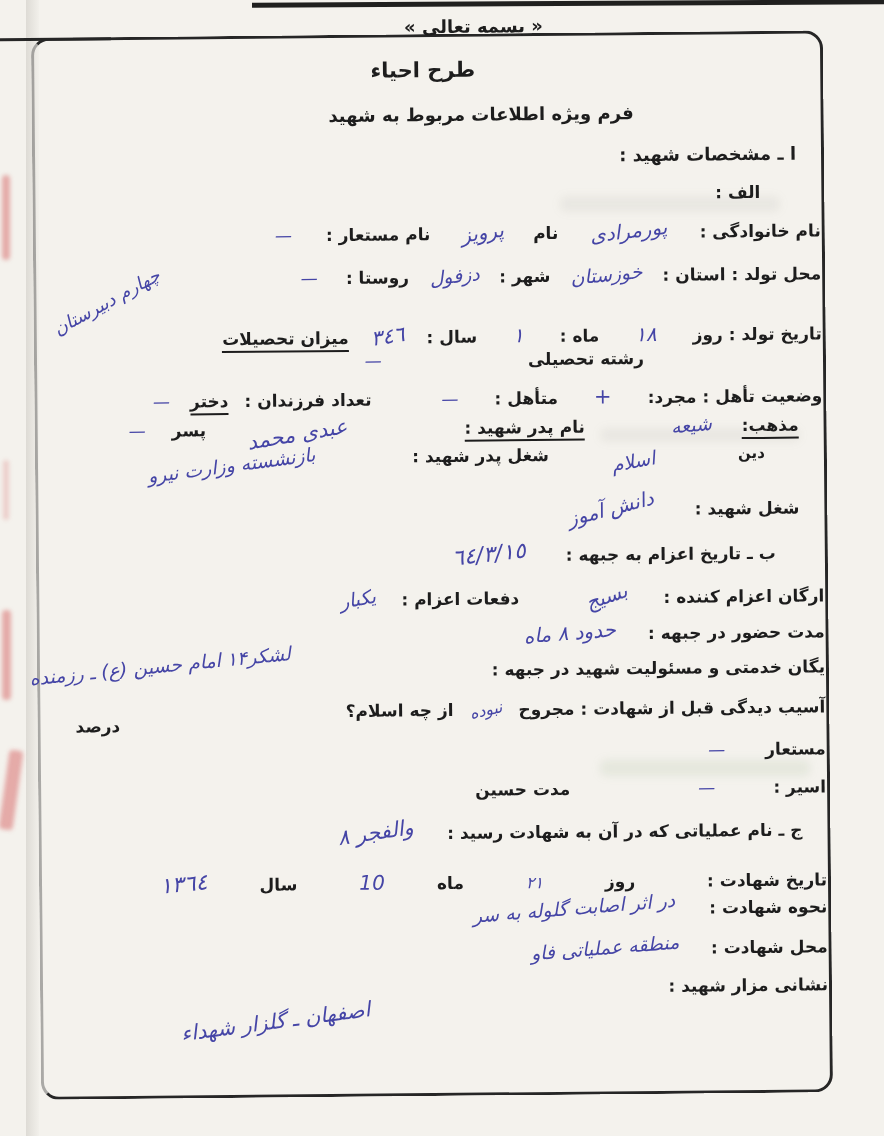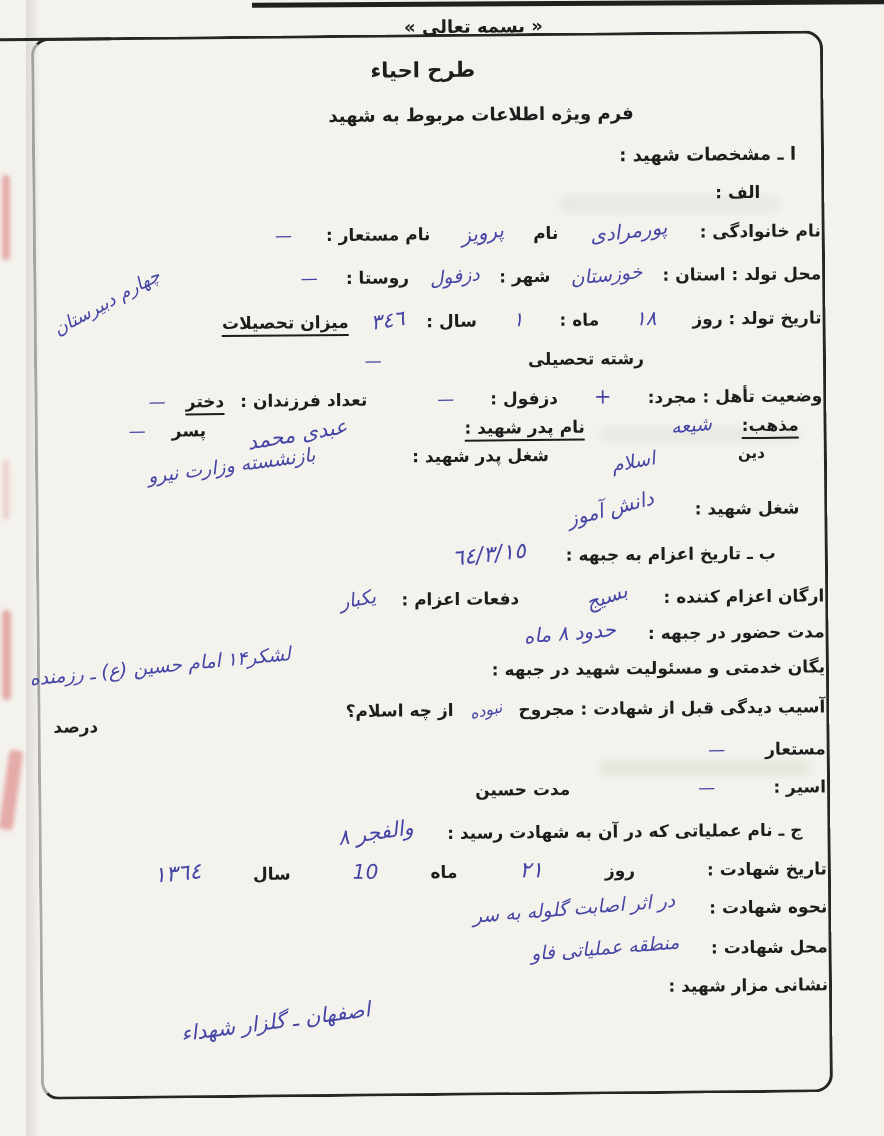--- a/index.html
+++ b/index.html
@@ -72,38 +72,38 @@
       <span>محل تولد : استان :</span>
       <span class="hw" style="font-size:19px;margin:0 14px;transform:rotate(-5deg);">خوزستان</span>
       <span>شهر :</span>
       <span class="hw" style="font-size:19px;margin:0 14px;transform:rotate(-6deg);">دزفول</span>
       <span>روستا :</span>
       <span class="hw" style="margin-inline-start:22px;">—</span>
     </div>
 
     <div class="line" style="top:308px;right:60px;">
       <span>تاریخ تولد : روز</span>
-      <span class="hw" style="font-size:20px;margin:0 30px;">١٨</span>
+      <span class="hw" style="font-size:20px;margin:16px 30px;">١٨</span>
       <span>ماه :</span>
       <span class="hw" style="font-size:20px;margin:0 30px;">١</span>
       <span>سال :</span>
       <span class="hw" style="font-size:21px;margin:0 16px;transform:rotate(-8deg);">٣٤٦</span>
       <span class="ul">میزان تحصیلات</span>
     </div>
     <div class="abs-hw" style="top:288px;left:50px;font-size:18px;transform:rotate(-28deg);">چهارم دبیرستان</div>
 
     <div class="line" style="top:350px;right:238px;">
       <span>رشته تحصیلی</span>
       <span class="hw" style="margin-inline-start:140px;">—</span>
     </div>
 
     <div class="line" style="top:386px;right:60px;">
       <span>وضعیت تأهل : مجرد:</span>
       <span class="hw" style="font-size:21px;margin:0 30px;">+</span>
-      <span>دزفول :</span>
+      <span>متأهل :</span>
       <span class="hw" style="margin:0 30px;">—</span>
       <span style="margin-inline-start:34px;">تعداد فرزندان :</span>
       <span class="ul" style="margin-inline-start:10px;">دختر</span>
       <span class="hw" style="margin:0 14px;">—</span>
     </div>
     <div class="line" style="top:418px;left:130px;">
       <span>پسر</span>
       <span class="hw" style="margin-inline-start:20px;">—</span>
     </div>
 
@@ -148,21 +148,21 @@
     <div class="line" style="top:660px;right:60px;">
       <span>یگان خدمتی و مسئولیت شهید در جبهه :</span>
     </div>
     <div class="abs-hw" style="top:652px;left:28px;font-size:19px;transform:rotate(-5deg);">لشکر۱۴ امام حسین (ع) ـ رزمنده</div>
 
     <div class="line" style="top:700px;right:60px;">
       <span>آسیب دیدگی قبل از شهادت : مجروح</span>
       <span class="hw" style="font-size:16px;margin:0 10px;transform:rotate(-12deg);">نبوده</span>
       <span>از چه اسلام؟</span>
     </div>
-    <div class="line" style="top:713px;left:52px;">
+    <div class="line" style="top:713px;left:74px;">
       <span>درصد</span>
     </div>
 
     <div class="line" style="top:742px;right:60px;">
       <span>مستعار</span>
       <span class="hw" style="margin-inline-start:34px;">—</span>
     </div>
 
     <div class="line" style="top:780px;right:60px;">
       <span>اسیر :</span>
@@ -171,21 +171,21 @@
     </div>
 
     <div class="line" style="top:820px;right:84px;">
       <span>ج ـ نام عملیاتی که در آن به شهادت رسید :</span>
       <span class="hw" style="font-size:21px;margin:0 28px;transform:rotate(-8deg);">والفجر ٨</span>
     </div>
 
     <div class="line" style="top:858px;right:60px;">
       <span>تاریخ شهادت :</span>
       <span style="margin-inline-start:66px;">روز</span>
-      <span class="hw" style="font-size:22px;margin:0 56px 0 0;">٢١</span>
+      <span class="hw" style="font-size:16px;margin:16px 56px 0 0;">٢١</span>
       <span style="margin-inline-start:56px;">ماه</span>
       <span class="hw" style="font-size:20px;margin-inline-start:46px;">10</span>
       <span style="margin-inline-start:56px;">سال</span>
       <span class="hw" style="font-size:22px;margin-inline-start:46px;transform:rotate(-5deg);">١٣٦٤</span>
     </div>
 
     <div class="line" style="top:898px;right:60px;">
       <span>نحوه شهادت :</span>
       <span class="hw" style="font-size:19px;margin:0 28px;transform:rotate(-4deg);">در اثر اصابت گلوله به سر</span>
     </div>

